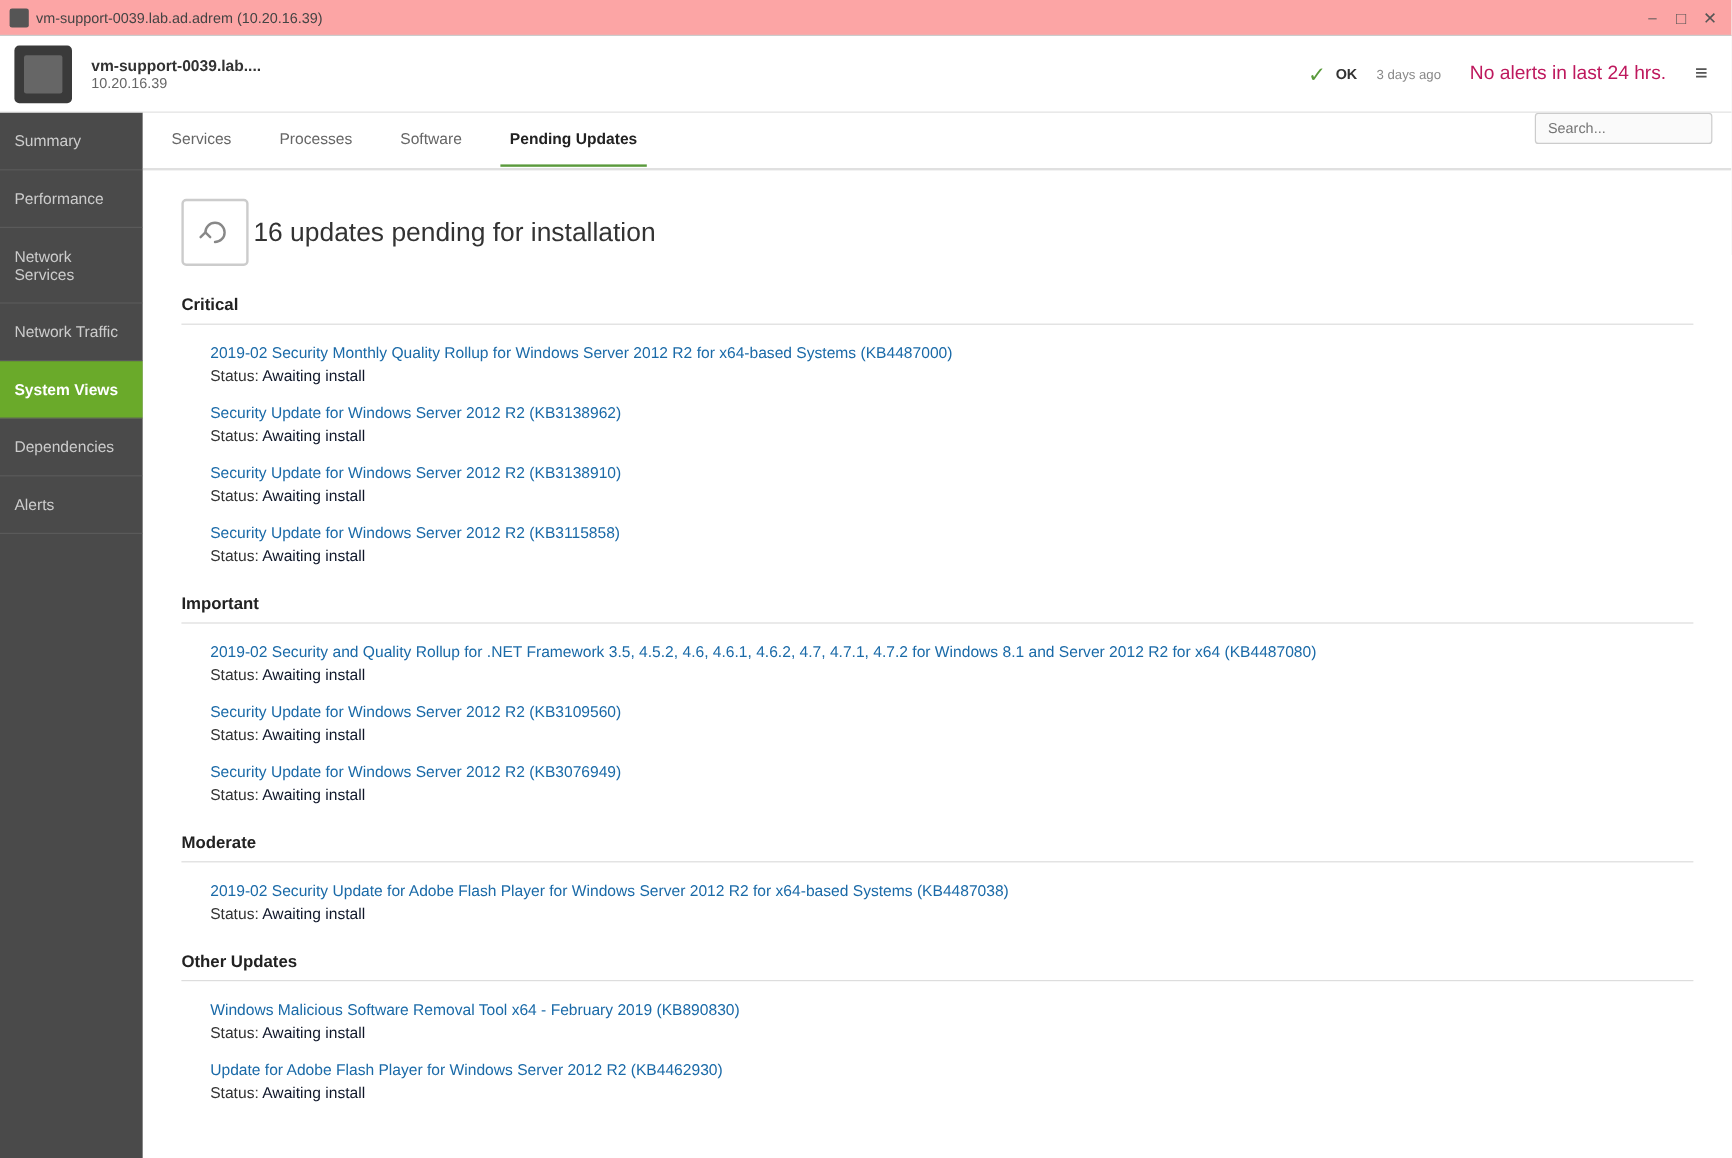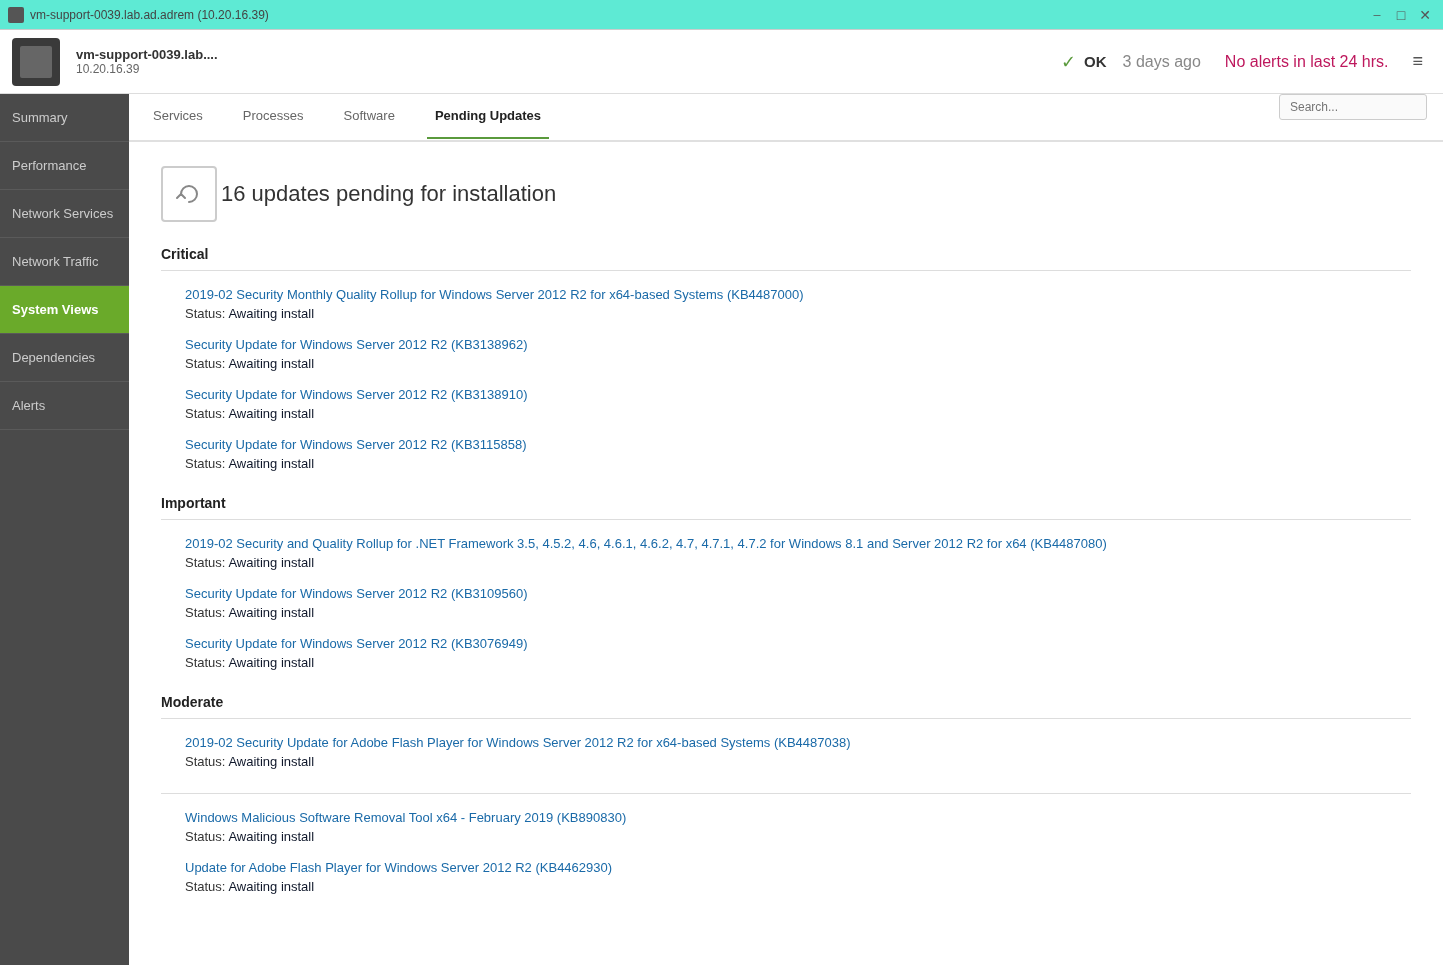--- a/index.html
+++ b/index.html
@@ -1,51 +1,51 @@
 <!DOCTYPE html>
 <html><head>
   <meta charset="utf-8">
   <style>
     * { box-sizing: border-box; margin: 0; padding: 0; }
     body { font-family: 'Segoe UI', Arial, sans-serif; font-size: 13px; background: #f0f0f0; color: #333; overflow: hidden; }
 
     
     .title-bar {
       display: flex; align-items: center; justify-content: space-between;
-      background: #5eead4; height: 30px; padding: 0 8px;
+      background: #fca5a5; height: 30px; padding: 0 8px;
       border-bottom: 1px solid #ccc; font-size: 12px; color: #444;
     }
     .title-bar-left { display: flex; align-items: center; gap: 6px; }
     .title-bar-icon { width: 16px; height: 16px; background: #555; border-radius: 2px; flex-shrink: 0; }
     .title-bar-controls { display: flex; gap: 4px; }
     .title-bar-btn { width: 20px; height: 20px; display: flex; align-items: center; justify-content: center; cursor: pointer; font-size: 14px; color: #555; }
 
     
     .header-bar {
       display: flex; align-items: center;
       background: #fff; height: 64px; padding: 16px 12px;
       border-bottom: 1px solid #ddd; gap: 16px;
     }
     .header-icon { width: 48px; height: 48px; background: #3a3a3a; border-radius: 4px; display: flex; align-items: center; justify-content: center; flex-shrink: 0; }
     .header-icon-inner { width: 32px; height: 32px; background: #666; border-radius: 2px; }
     .header-host-info { flex: 1; }
     .header-hostname { font-size: 13px; font-weight: 600; color: #333; }
     .header-ip { font-size: 12px; color: #666; }
     .header-status { display: flex; align-items: center; gap: 8px; }
     .status-check { color: #5a9a3c; font-size: 18px; }
-    .status-ok { font-size: 15px; font-weight: 600; color: #333; }
-    .header-time { font-size: 16px; color: #888; margin-right: 8px; }
+    .status-ok { font-size: 12px; font-weight: 600; color: #333; }
+    .header-time { font-size: 11px; color: #888; margin-right: 8px; }
     .header-alerts { font-size: 16px; color: #be185d; margin-top: 24px; }
     .header-menu { margin-left: auto; font-size: 18px; color: #555; cursor: pointer; padding: 4px 8px; }
 
     
     .main-layout { display: flex; height: calc(965px - 30px - 64px); }
 
     
-    .sidebar { width: 129px; background: #4a4a4a; flex-shrink: 0; }
+    .sidebar { width: 119px; background: #4a4a4a; flex-shrink: 0; }
     .sidebar-item {
       padding: 16px 12px; color: #ccc; font-size: 13px; cursor: pointer;
       border-bottom: 1px solid #5a5a5a;
     }
     .sidebar-item.active { background: #6aaa2a; color: #fff; font-weight: 600; }
 
     
     .content { flex: 1; background: #fff; display: flex; flex-direction: column; overflow: hidden; }
 
     
@@ -198,20 +198,21 @@
           </div>
           <div class="section">
             <div class="section-title">Moderate</div>
             <hr class="section-divider">
             <div class="update-item">
               <div class="update-name">2019-02 Security Update for Adobe Flash Player for Windows Server 2012 R2 for x64-based Systems (KB4487038)</div>
               <div class="update-status"><span>Status: </span><span class="status-link">Awaiting install</span></div>
             </div>
           </div>
           <div class="section">
+            <div class="section-title">Other Updates</div>
             <hr class="section-divider">
             <div class="update-item">
               <div class="update-name">Windows Malicious Software Removal Tool x64 - February 2019 (KB890830)</div>
               <div class="update-status"><span>Status: </span><span class="status-link">Awaiting install</span></div>
             </div>
             <div class="update-item">
               <div class="update-name">Update for Adobe Flash Player for Windows Server 2012 R2 (KB4462930)</div>
               <div class="update-status"><span>Status: </span><span class="status-link">Awaiting install</span></div>
             </div>
           </div>

